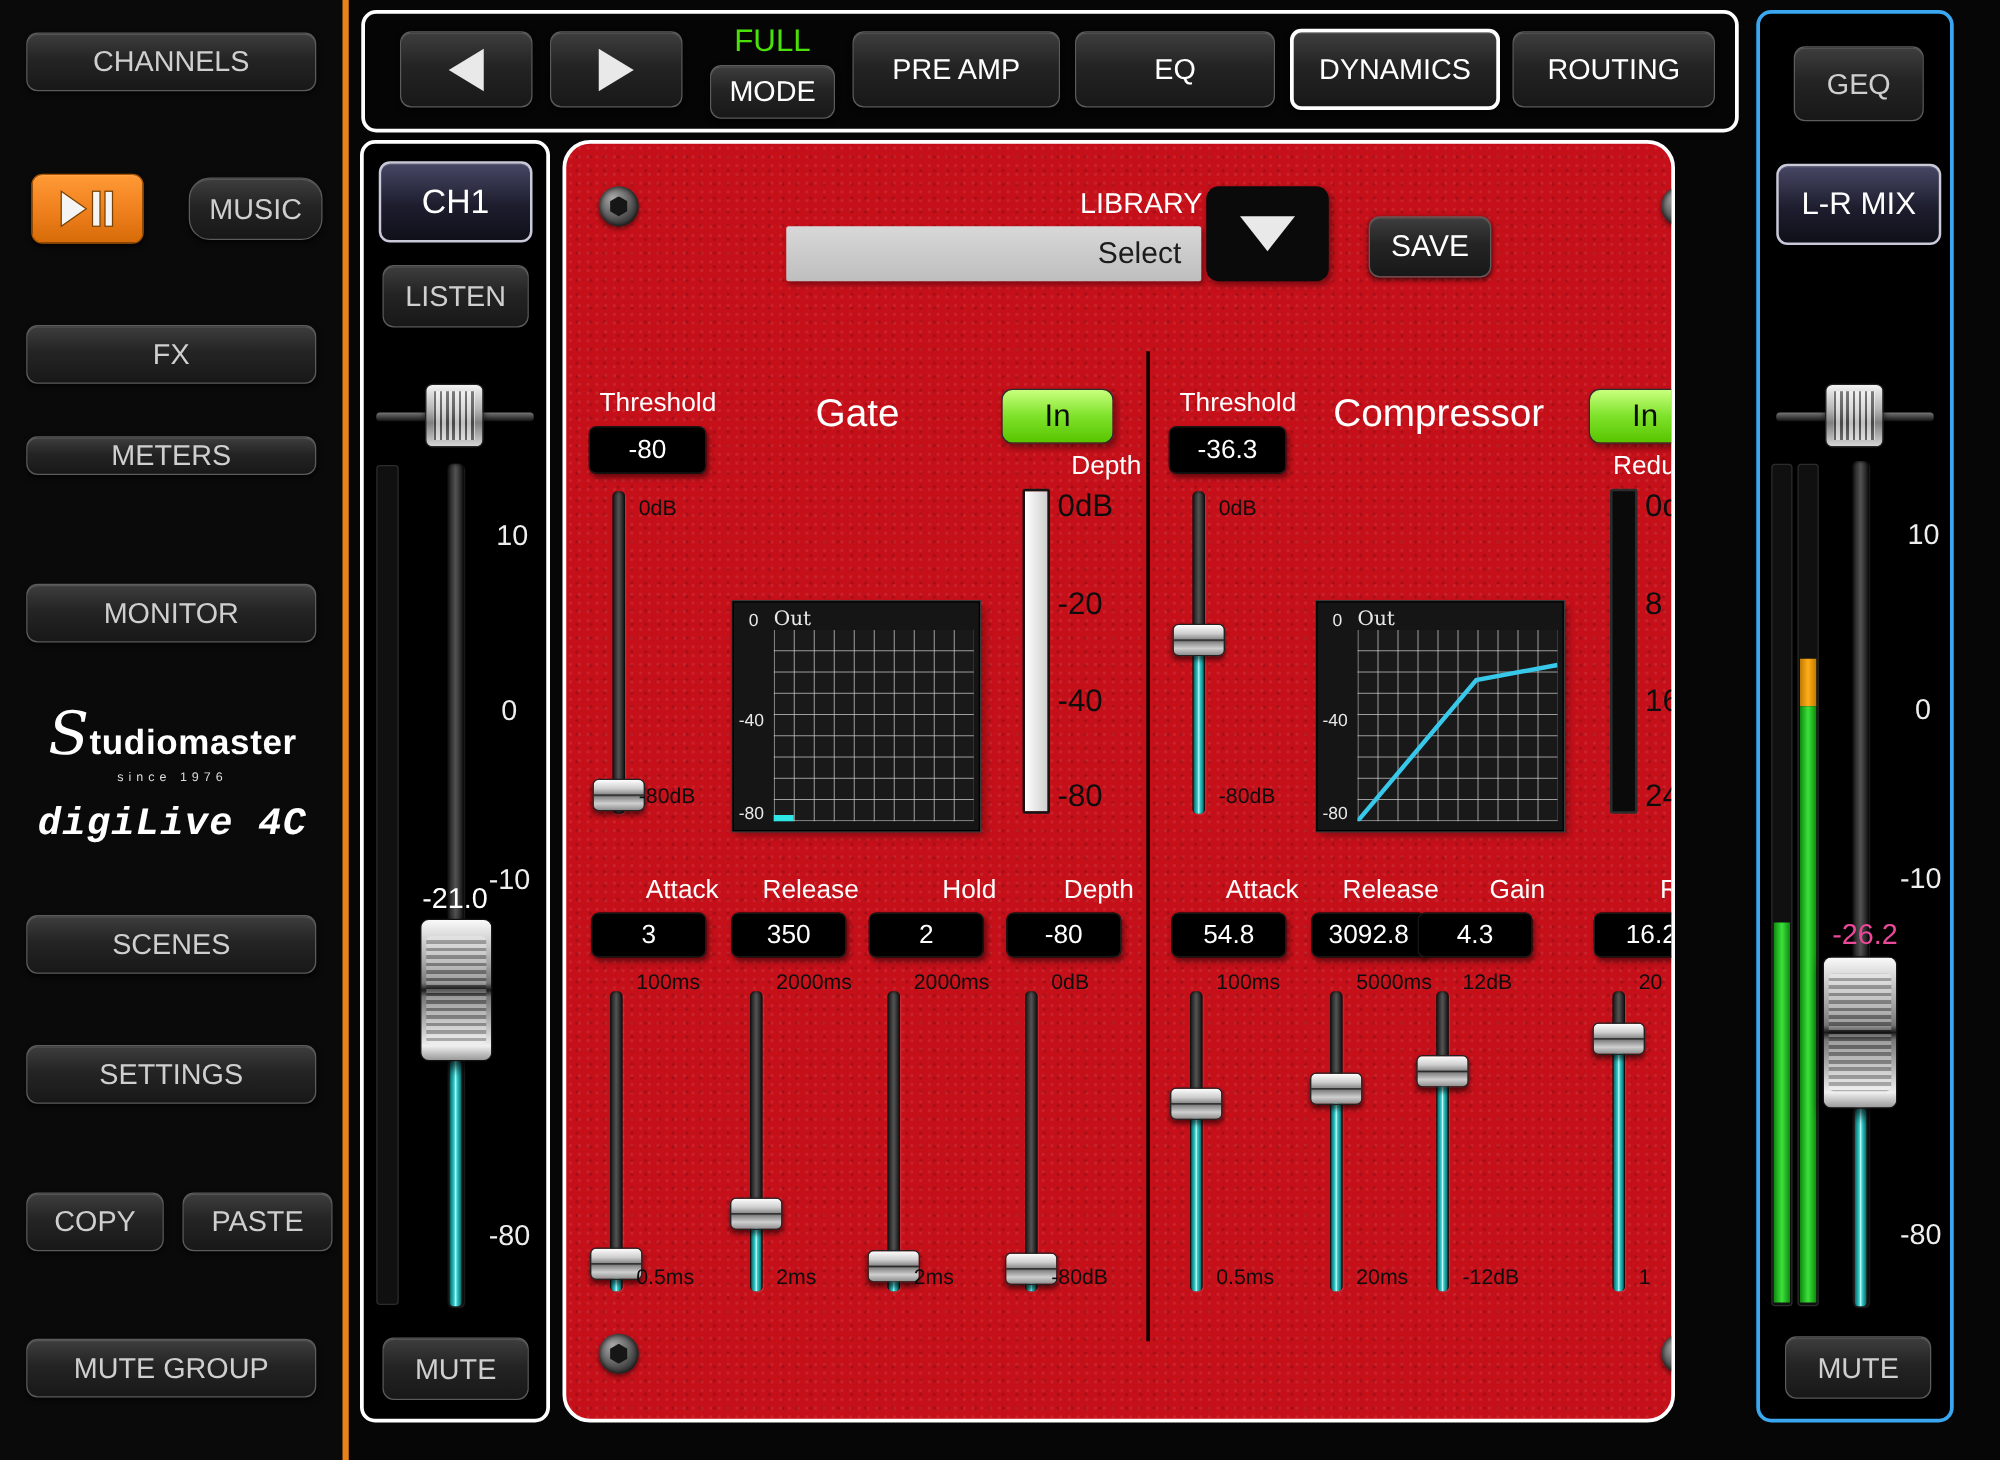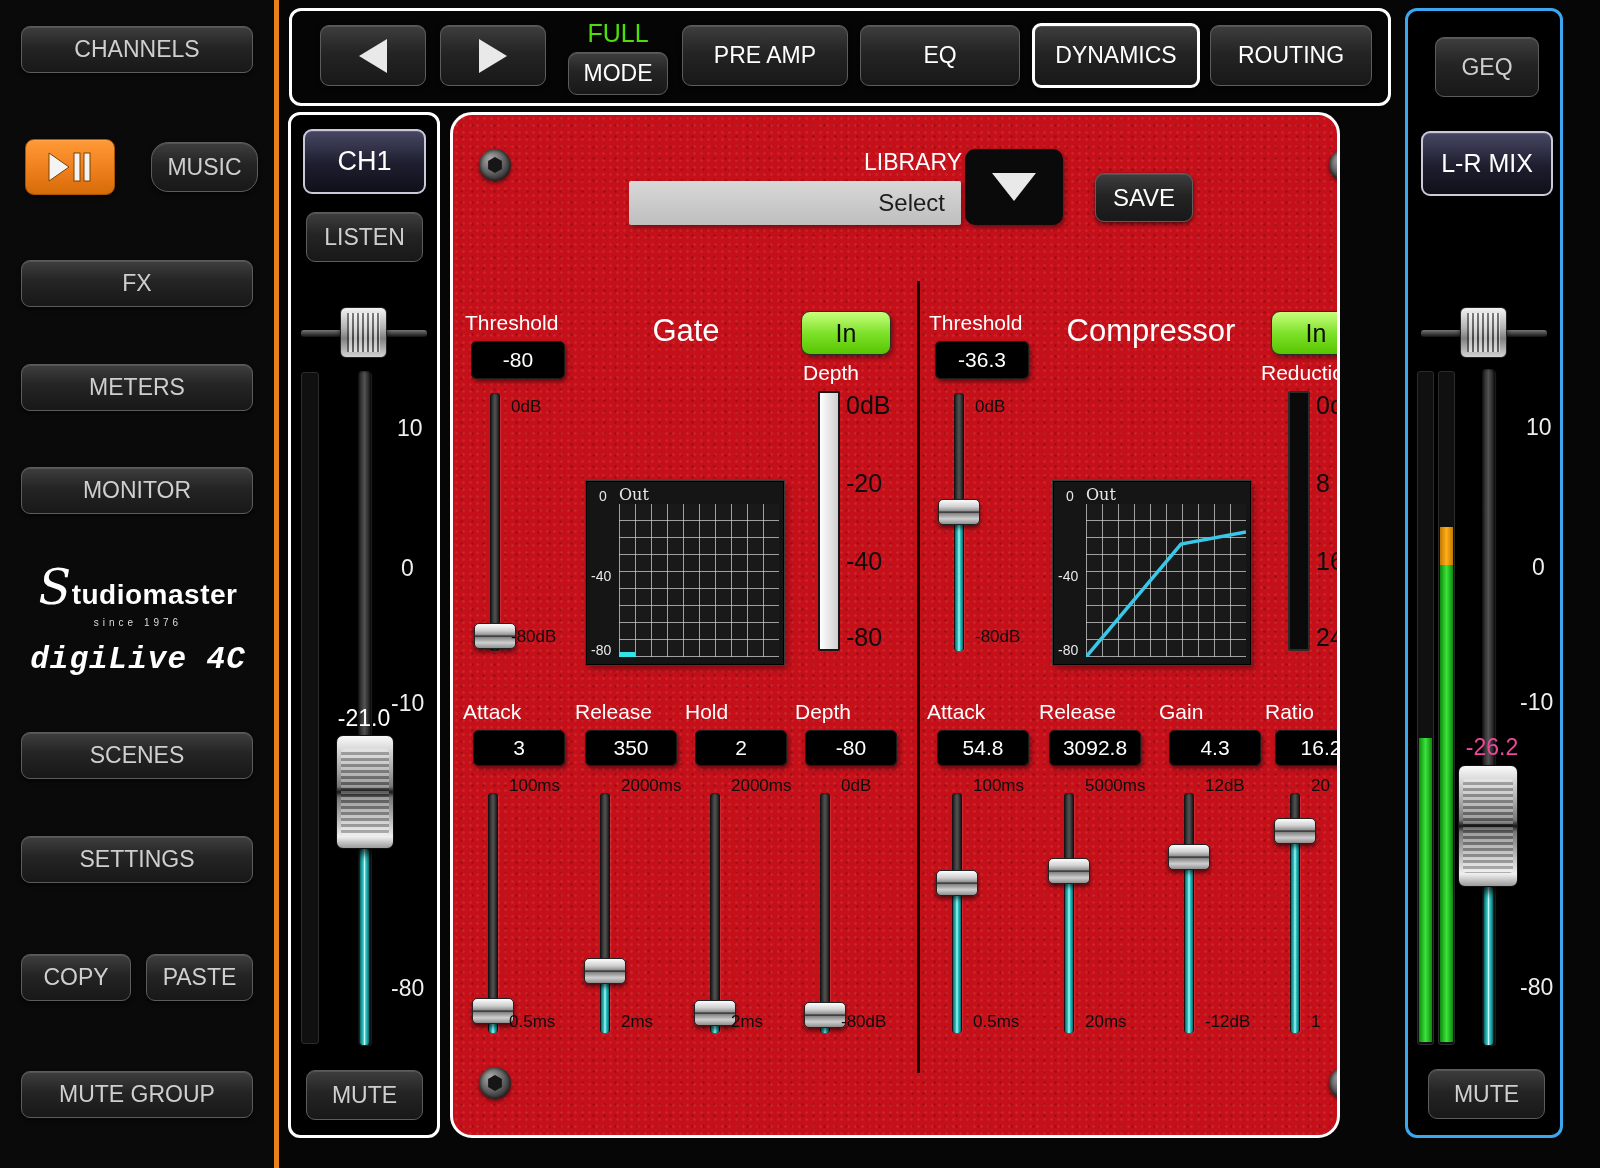--- a/index.html
+++ b/index.html
@@ -44,21 +44,21 @@
   .screw{width:32px;height:32px;border-radius:50%;
          background:radial-gradient(circle at 35% 30%,#a8a8a8,#4d4d4d 60%,#1d1d1d);
          box-shadow:0 2px 4px rgba(0,0,0,.55), inset 0 0 5px #000;}
   .screw::before{content:"";position:absolute;left:8px;top:8px;width:16px;height:16px;background:#161616;
          clip-path:polygon(50% 0,93% 25%,93% 75%,50% 100%,7% 75%,7% 25%);}
 
   .btn-in{background:linear-gradient(180deg,#c8ff7d,#7ee22a 50%,#58c400);border:1px solid #2c2c2c;border-radius:9px;
           color:#0c0c0c;font-size:25px;display:flex;align-items:center;justify-content:center;
           box-shadow:2px 3px 5px rgba(0,0,0,.4);cursor:pointer;}
 
-  .wlabel{color:#fff;font-size:21px;text-align:left;}
+  .wlabel{color:#fff;font-size:21px;text-align:right;}
   .rlabel{color:#0d0d0d;font-size:17px;white-space:nowrap;}
   .mscale{color:#0d0d0d;font-size:25px;}
   .fscale{color:#eee;font-size:23px;}
   .title{color:#fff;font-size:31px;text-align:center;}
 
   .grid{background-color:#191919;
         background-image:linear-gradient(90deg,rgba(205,205,205,.75) 1px,transparent 1px),
                          linear-gradient(0deg,rgba(205,205,205,.75) 1px,transparent 1px);
         background-size:16px 17px;}
   .graphbox{background:#151515;border:1px solid #000;box-shadow:0 0 0 1px #3a3a3a, 3px 4px 6px rgba(0,0,0,.35);}
@@ -86,33 +86,33 @@
     <div class="btn abs" style="left:25px;top:139px;width:90px;height:56px;background:linear-gradient(180deg,#ff9a36,#ee7f1c 55%,#d66b08);border:1px solid #a85400;">
       <svg width="46" height="30" viewBox="0 0 46 30">
         <polygon points="2,1 22,15 2,29" fill="#f4f4f4" stroke="#7a4200" stroke-width="1"></polygon>
         <rect x="27" y="1" width="6" height="28" fill="#f4f4f4" stroke="#7a4200" stroke-width="1"></rect>
         <rect x="37" y="1" width="6" height="28" fill="#f4f4f4" stroke="#7a4200" stroke-width="1"></rect>
       </svg>
     </div>
     <div class="btn abs" style="left:151px;top:142px;width:107px;height:50px;border-radius:17px;">MUSIC</div>
 
     <div class="btn abs" style="left:21px;top:260px;width:232px;height:47px;">FX</div>
-    <div class="btn abs" style="left:21px;top:364px;width:232px;height:47px;">METERS</div>
+    <div class="btn abs" style="left:21px;top:349px;width:232px;height:31px;">METERS</div>
     <div class="btn abs" style="left:21px;top:467px;width:232px;height:47px;">MONITOR</div>
 
     <div class="brand abs" style="left:12px;top:560px;width:252px;">
       <div class="brand-name">Studiomaster</div>
       <div class="brand-since">since 1976</div>
       <div class="brand-product">digiLive 4C</div>
     </div>
 
     <div class="btn abs" style="left:21px;top:732px;width:232px;height:47px;">SCENES</div>
     <div class="btn abs" style="left:21px;top:836px;width:232px;height:47px;">SETTINGS</div>
     <div class="btn abs" style="left:21px;top:954px;width:110px;height:47px;">COPY</div>
-    <div class="btn abs" style="left:146px;top:954px;width:107px;height:47px;">PASTE</div>
+    <div class="btn abs" style="left:146px;top:954px;width:120px;height:47px;">PASTE</div>
     <div class="btn abs" style="left:21px;top:1071px;width:232px;height:47px;">MUTE GROUP</div>
   </div>
 
   <div class="abs" style="left:274px;top:0;width:5px;height:1168px;background:#e8821a;"></div>
 
   <div class="abs" style="left:289px;top:8px;width:1102px;height:98px;background:#050505;border:3px solid #fff;border-radius:12px;">
     <div class="btn abs" style="left:28px;top:14px;width:106px;height:61px;">
       <span class="tri-left"></span>
     </div>
     <div class="btn abs" style="left:148px;top:14px;width:106px;height:61px;">
@@ -280,21 +280,21 @@
     <div class="abs" style="left:586px;top:585px;width:112px;height:350px;">
       <div class="wlabel abs" style="left:0;top:0;width:112px;">Release</div>
       <div class="valbox abs" style="left:10px;top:30px;width:92px;height:36px;">3092.8</div>
       <div class="rlabel abs" style="left:46px;top:76px;">5000ms</div>
       <div class="vtrack abs" style="left:25px;top:93px;width:10px;height:240px;"></div>
       <div class="cyanfill abs" style="left:26px;top:172px;width:8px;height:161px;"></div>
       <div class="handle-s abs" style="left:9px;top:158px;width:42px;height:26px;"></div>
       <div class="rlabel abs" style="left:46px;top:312px;">20ms</div>
     </div>
 
-    <div class="abs" style="left:706px;top:585px;width:112px;height:350px;text-decoration:underline;">
+    <div class="abs" style="left:671px;top:585px;width:112px;height:350px;text-decoration:underline;">
       <div class="wlabel abs" style="left:0;top:0;width:112px;">Gain</div>
       <div class="valbox abs" style="left:10px;top:30px;width:92px;height:36px;">4.3</div>
       <div class="rlabel abs" style="left:46px;top:76px;">12dB</div>
       <div class="vtrack abs" style="left:25px;top:93px;width:10px;height:240px;"></div>
       <div class="cyanfill abs" style="left:26px;top:158px;width:8px;height:175px;"></div>
       <div class="handle-s abs" style="left:9px;top:144px;width:42px;height:26px;"></div>
       <div class="rlabel abs" style="left:46px;top:312px;">-12dB</div>
     </div>
 
     <div class="abs" style="left:812px;top:585px;width:112px;height:350px;">

